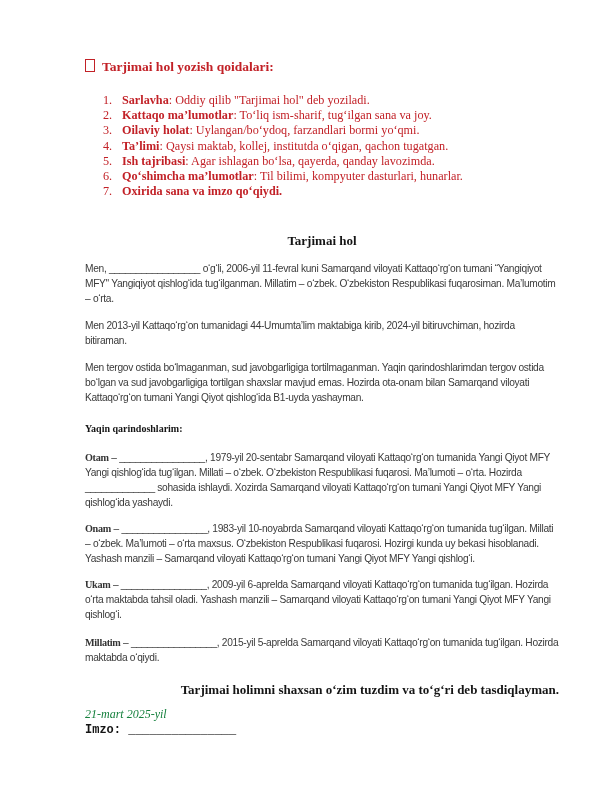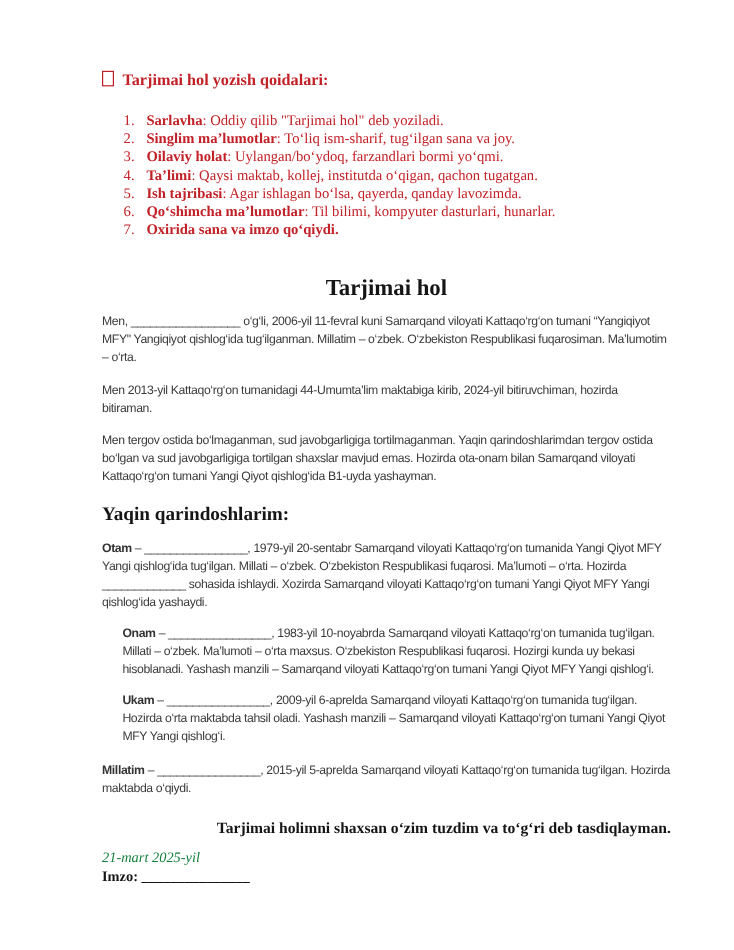--- a/index.html
+++ b/index.html
@@ -40,65 +40,65 @@
     line-height: 15.2px;
     color: #c22127;
     white-space: nowrap;
   }
   .rule .rnum { width: 19px; flex: 0 0 19px; }
   .rule strong { font-weight: bold; margin-top: 12px; }
   
   .doc-title {
     font-family: "Liberation Serif", serif;
     font-weight: bold;
-    font-size: 19px;
+    font-size: 13px;
     line-height: 17px;
     color: #151515;
     text-align: center;
     margin: 33px 0 12px 0;
   }
   .bp {
     font-family: "Liberation Sans", sans-serif;
     font-size: 10.2px;
     letter-spacing: -0.3px;
     line-height: 15px;
     color: #3a3a3a;
     margin: 12px 0 0 0;
   }
   .bp.first { margin-top: 10px; }
-  .bp strong { font-weight: bold; color: #333333; }
+  .bp strong { font-weight: bold; color: #333333; font-family: Liberation Serif, serif; }
   .rel-heading {
     font-family: "Liberation Serif", serif;
     font-weight: bold;
-    font-size: 16px;
+    font-size: 10px;
     line-height: 17px;
     color: #151515;
     margin: 15px 0 0 0;
   }
   .bp.rel { margin-top: 13px; }
-  .bp.rel2 { margin-top: 11px; margin-left: 17px; }
+  .bp.rel2 { margin-top: 11px; }
   .confirm {
     font-family: "Liberation Serif", serif;
     font-weight: bold;
     font-size: 13px;
     line-height: 17px;
     color: #151515;
     margin: 16px 0 0 0;
     text-align: right;
   }
   .doc-date {
     font-family: "Liberation Serif", serif;
     font-style: italic;
     font-size: 12px;
     line-height: 15px;
     color: #15803d;
     margin: 9px 0 0 0;
   }
   .sig {
-    font-family: Liberation Serif, serif;
+    font-family: Liberation Mono, monospace;
     font-weight: bold;
     font-size: 12px;
     line-height: 15px;
     color: #151515;
     margin: 1px 0 0 0;
   }
 </style>
 </head>
 <body>
 
@@ -107,21 +107,21 @@
   <div>
     <div class="rules-heading"><span class="tofu"></span><span>Tarjimai hol yozish qoidalari:</span></div>
 
     <div class="rules-list">
       <div class="rule">
         <span class="rnum">1.</span>
         <span class="rtext"><strong>Sarlavha</strong><span>: Oddiy qilib "Tarjimai hol" deb yoziladi.</span></span>
       </div>
       <div class="rule">
         <span class="rnum">2.</span>
-        <span class="rtext"><strong>Singlim ma’lumotlar</strong><span>: To‘liq ism-sharif, tug‘ilgan sana va joy.</span></span>
+        <span class="rtext"><strong>Kattaqo ma’lumotlar</strong><span>: To‘liq ism-sharif, tug‘ilgan sana va joy.</span></span>
       </div>
       <div class="rule">
         <span class="rnum">3.</span>
         <span class="rtext"><strong>Oilaviy holat</strong><span>: Uylangan/bo‘ydoq, farzandlari bormi yo‘qmi.</span></span>
       </div>
       <div class="rule">
         <span class="rnum">4.</span>
         <span class="rtext"><strong>Ta’limi</strong><span>: Qaysi maktab, kollej, institutda o‘qigan, qachon tugatgan.</span></span>
       </div>
       <div class="rule">

